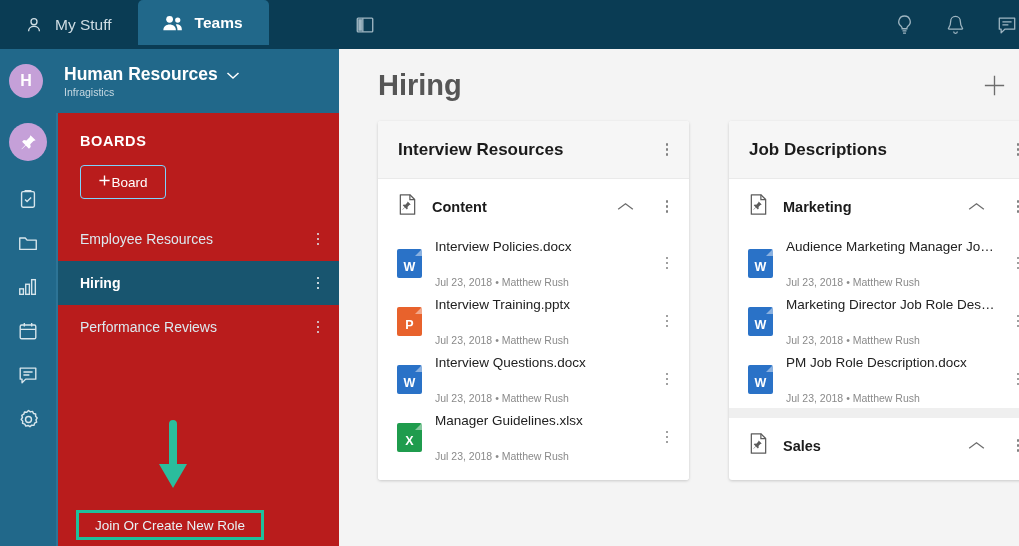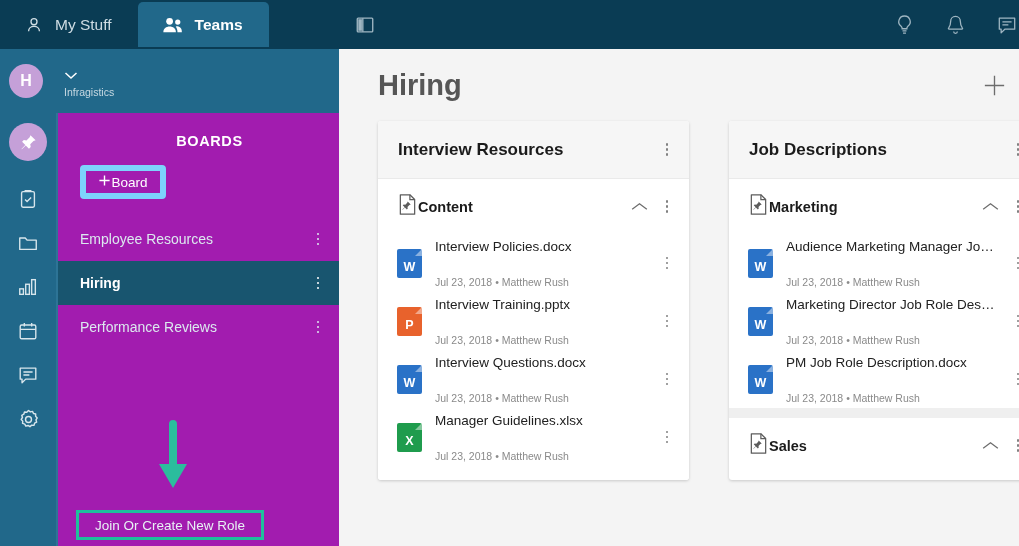--- a/index.html
+++ b/index.html
@@ -8,21 +8,21 @@
     overflow: hidden;
     font-family: "Liberation Sans", sans-serif;
     background: #f4f4f4;
   }
   .app { position: relative; width: 1019px; height: 546px; display: flex; }
 
   
   .left-panel { width: 339px; height: 546px; position: relative; flex: 0 0 339px; }
 
   .tabbar {
-    height: 49px; background: #0a3c54; display: flex; align-items: center;
+    height: 49px; background: #0a3c54; display: flex; align-items: flex-start;
     position: relative; z-index: 3;
   }
   .tab {
     height: 49px; display: flex; align-items: center; gap: 11px;
     padding: 0 26px 0 24px; color: #cfdde4; font-size: 15.5px;
     cursor: pointer; position: relative;
   }
   .tab.active {
     background: #21688a; color: #ffffff; font-weight: bold;
     border-top-left-radius: 5px; border-top-right-radius: 5px;
@@ -62,31 +62,30 @@
     width: 38px; height: 38px; border-radius: 50%; background: #c5a0d8;
     display: flex; align-items: center; justify-content: center;
     margin-bottom: 16px; cursor: pointer;
   }
   .rail-item {
     width: 46px; height: 44px; display: flex; align-items: center;
     justify-content: center; cursor: pointer; opacity: .95;
   }
 
   .boards {
-    flex: 1; background: #a21caf; position: relative;
+    flex: 1; background: #b91c1c; position: relative;
     border-left: 1px solid #2d7496;
-    text-align: center;
   }
   .boards-title {
     color: #ffffff; font-size: 14.5px; font-weight: bold;
     letter-spacing: .6px; padding: 20px 0 0 22px;
   }
   .board-btn {
     margin: 16px 0 16px 22px; width: 86px; height: 34px;
-    border: 6px solid #7dd3fc; border-radius: 4px; color: #ffffff;
+    border: 1px solid #7dd3fc; border-radius: 4px; color: #ffffff;
     font-size: 13.5px; display: flex; align-items: center;
     justify-content: center; cursor: pointer; background: transparent;
   }
   .board-list { margin-top: 18px; }
   .board-row {
     height: 44px; display: flex; align-items: center;
     padding: 0 16px 0 22px; color: #dce9ef; font-size: 14px;
     cursor: pointer; justify-content: space-between;
   }
   .board-row.selected { background: #18556f; color: #ffffff; font-weight: bold; }
@@ -135,21 +134,21 @@
     border-bottom: 1px solid #eaeaea;
   }
   .card-title { font-size: 17px; font-weight: bold; color: #1b1b1b; }
   .kebab-d { display: flex; flex-direction: column; gap: 2.5px; align-items: center;
              cursor: pointer; padding: 5px 4px; }
   .kebab-d i { width: 2.5px; height: 2.5px; border-radius: 50%; background: #808080;
                display: block; }
 
   .section-row {
     height: 55px; display: flex; align-items: center; padding: 0 17px 0 19px;
-    background: #ffffff; cursor: pointer;
+    gap: 14px; background: #ffffff; cursor: pointer;
   }
   .section-name { font-size: 14.5px; font-weight: bold; color: #1b1b1b; flex: 1; }
   .chev-up { cursor: pointer; display: flex; padding: 0 13px 0 0; }
 
   .file-row {
     height: 58px; display: flex; align-items: center; padding: 0 17px 0 19px;
     gap: 13px; cursor: pointer; background: #ffffff;
   }
   .file-meta { flex: 1; min-width: 0; }
   .file-name {
@@ -199,20 +198,21 @@
         </span>
         <span class="tab-label">Teams</span>
       </div>
     </div>
 
     <div class="team-header">
       <div class="team-header-inner">
         <div class="avatar">H</div>
         <div class="team-text">
           <div class="team-name">
+            <span>Human Resources</span>
             <span class="chev-dn">
               <svg width="14" height="9" viewBox="0 0 14 9" fill="none" stroke="#ffffff" stroke-width="1.5">
                 <path d="M1.5 2 L7 7 L12.5 2"></path>
               </svg>
             </span>
           </div>
           <div class="team-org">Infragistics</div>
         </div>
       </div>
     </div>

